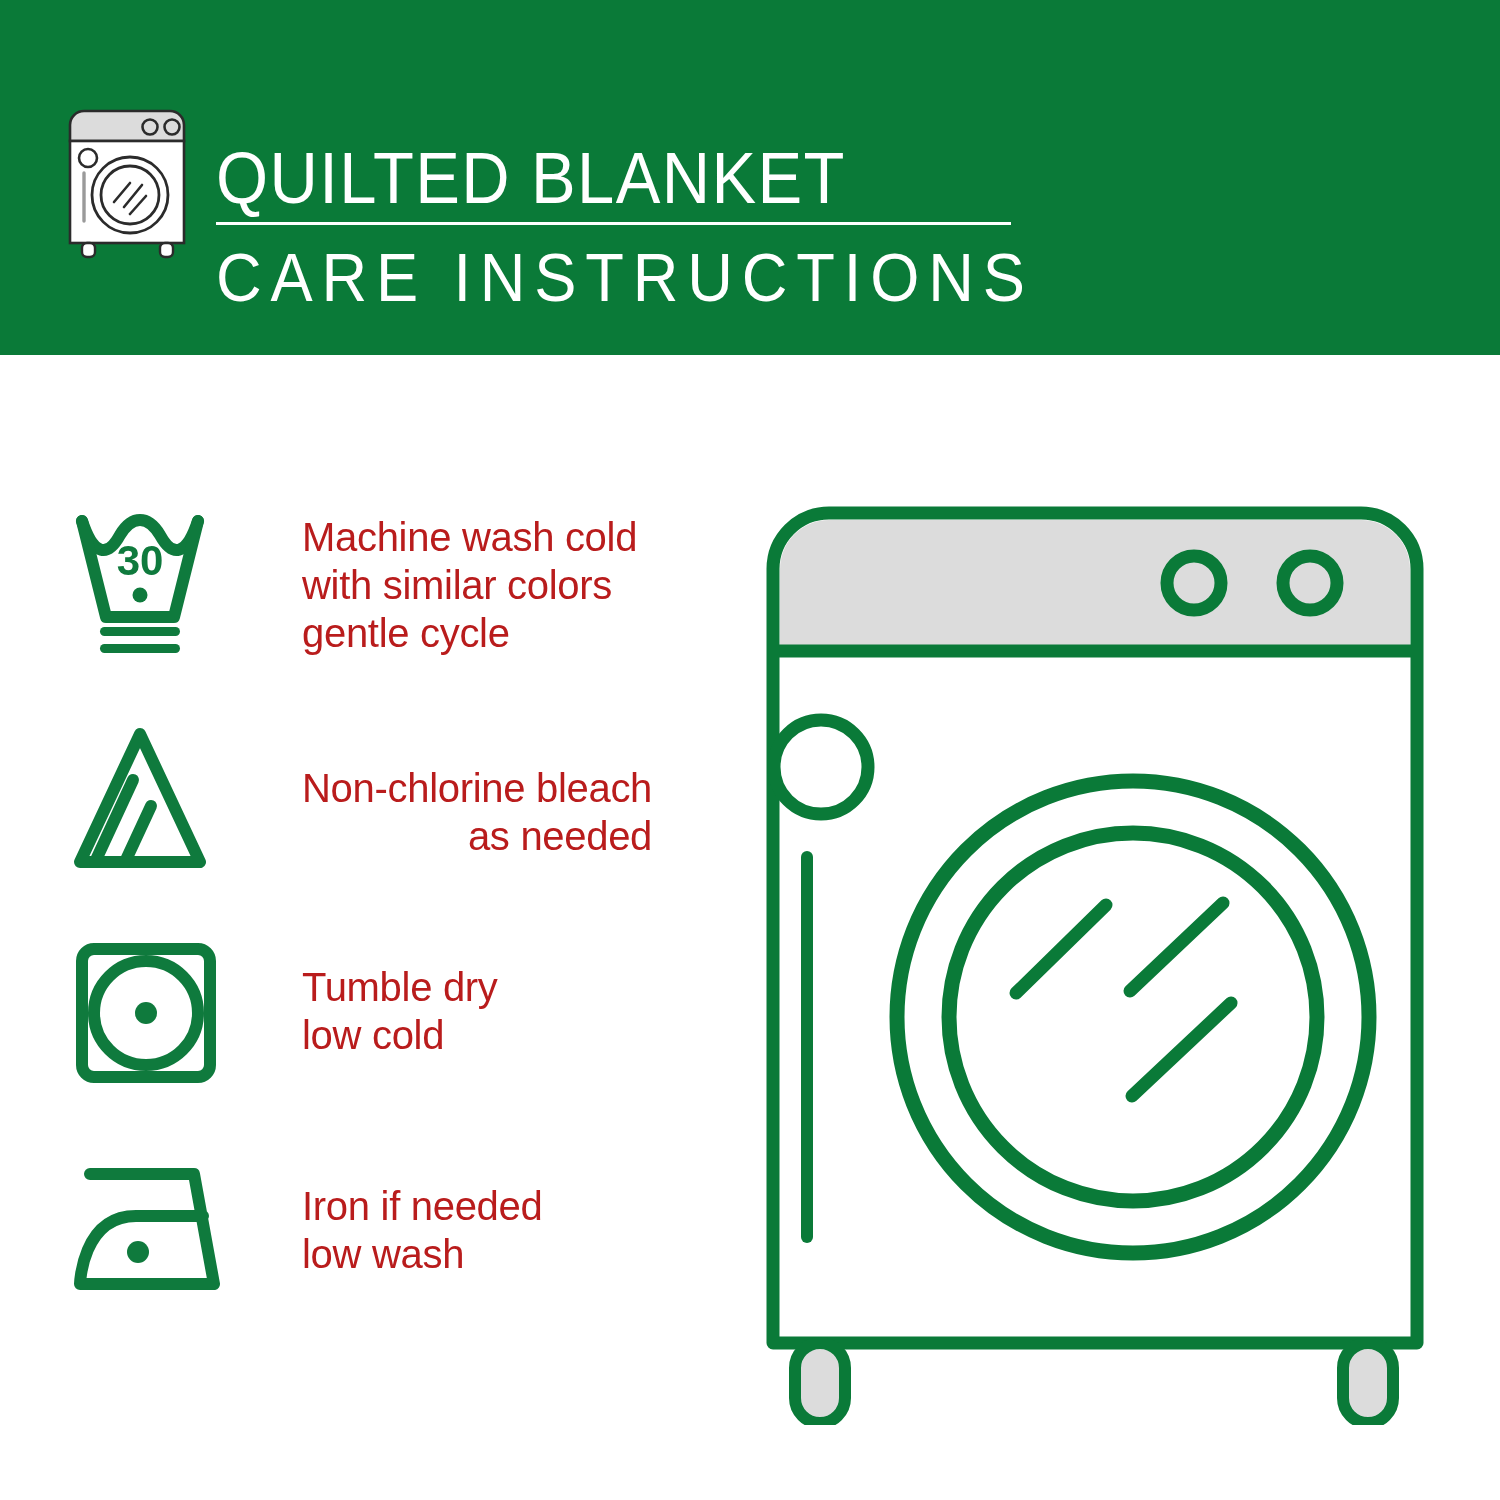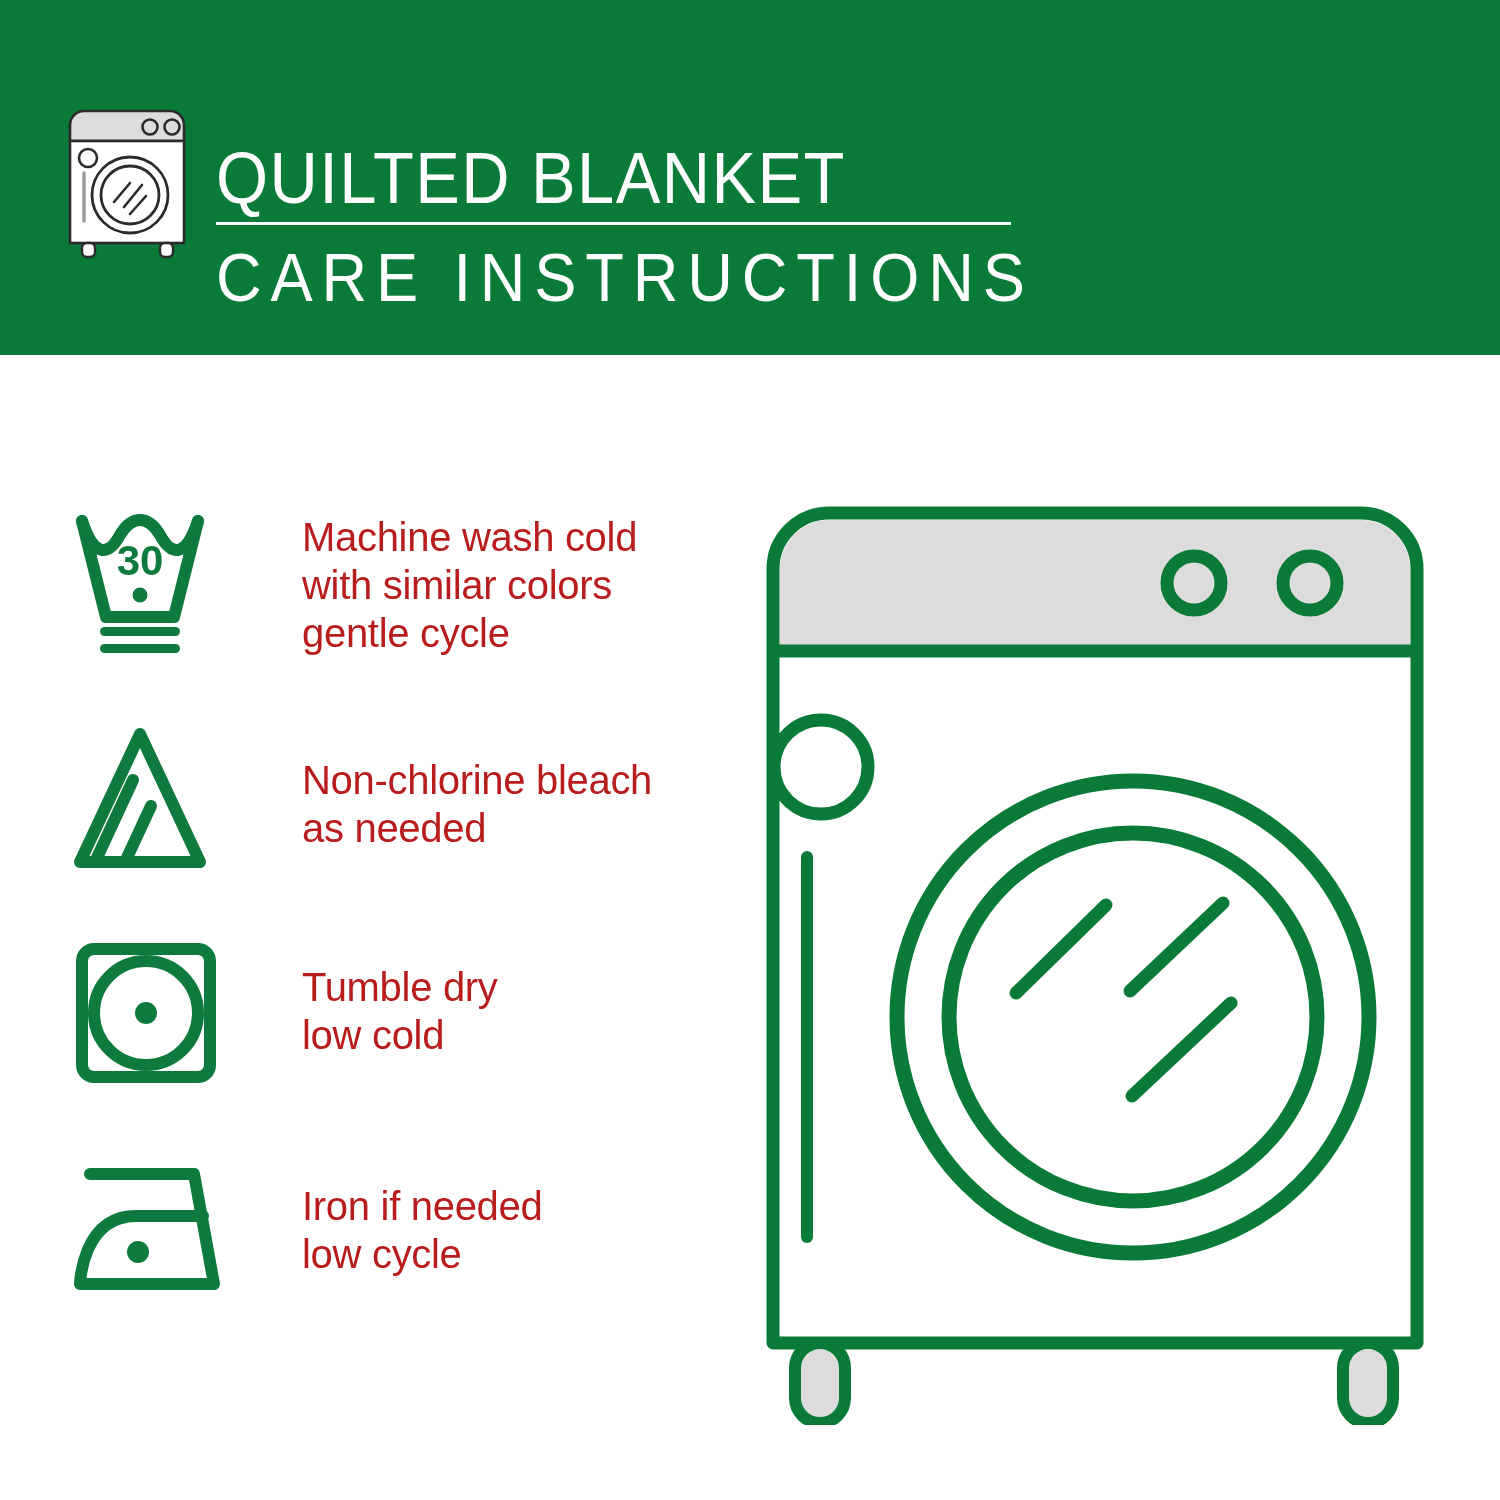--- a/index.html
+++ b/index.html
@@ -105,21 +105,21 @@
     left: 232px;
     color: #b91c1c;
     font-family: "Liberation Sans", sans-serif;
     font-size: 40px;
     line-height: 48px;
     font-weight: 400;
     letter-spacing: -0.3px;
     white-space: pre-line;
   }
   .care-row.r0 .txt { top: 8px; }
-  .care-row.r1 .txt { top: 36px; }
+  .care-row.r1 .txt { top: 44px; text-align: right; }
   .care-row.r2 .txt { top: 28px; }
   .care-row.r3 .txt { top: 32px; }
 
   
   .washer-wrap {
     position: absolute;
     left: 735px;
     top: 140px;
     width: 720px;
     height: 930px;
@@ -211,21 +211,21 @@
     <div class="care-row r3">
       <div class="sym">
         <svg viewBox="0 0 175 160" xmlns="http://www.w3.org/2000/svg">
           <g fill="none" stroke="#0f7a3d" stroke-width="12" stroke-linecap="round" stroke-linejoin="round">
             <path d="M20 24 L124 24 L144 134 L10 134 C10 134 12 66 66 66 L133 66"></path>
           </g>
           <circle cx="68" cy="102" r="11" fill="#0f7a3d"></circle>
         </svg>
       </div>
       <div class="txt">Iron if needed
-low cycle</div>
+low wash</div>
     </div>
 
   </div>
 
   <div class="washer-wrap">
     <svg viewBox="0 0 720 930" xmlns="http://www.w3.org/2000/svg">
 
       <path d="M38 74 a56 56 0 0 1 56 -56 h532 a56 56 0 0 1 56 56 v774 h-644 z" fill="#ffffff" stroke="#0a7a38" stroke-width="13" stroke-linejoin="round"></path>
 
       <path d="M45 74 a49 49 0 0 1 49 -49 h532 a49 49 0 0 1 49 49 v80 h-630 z" fill="#dcdcdc"></path>

